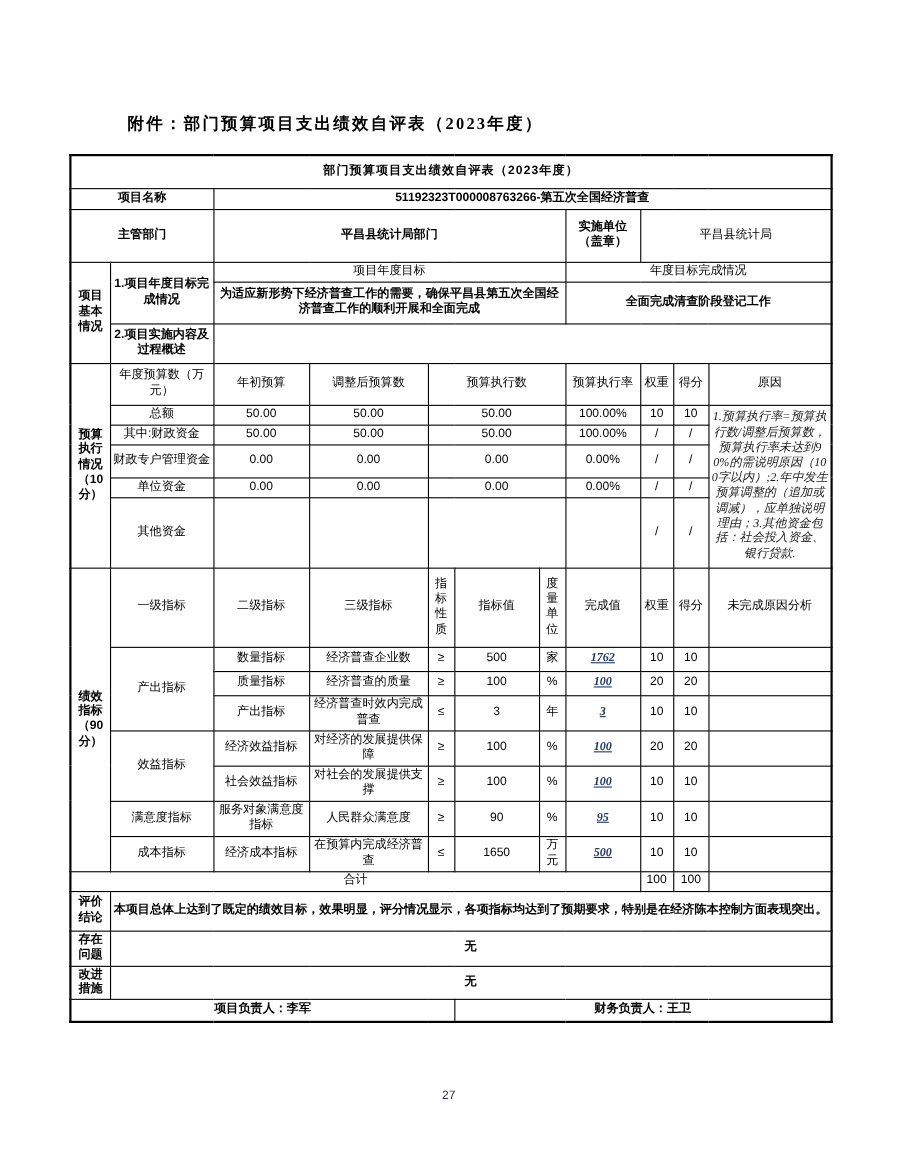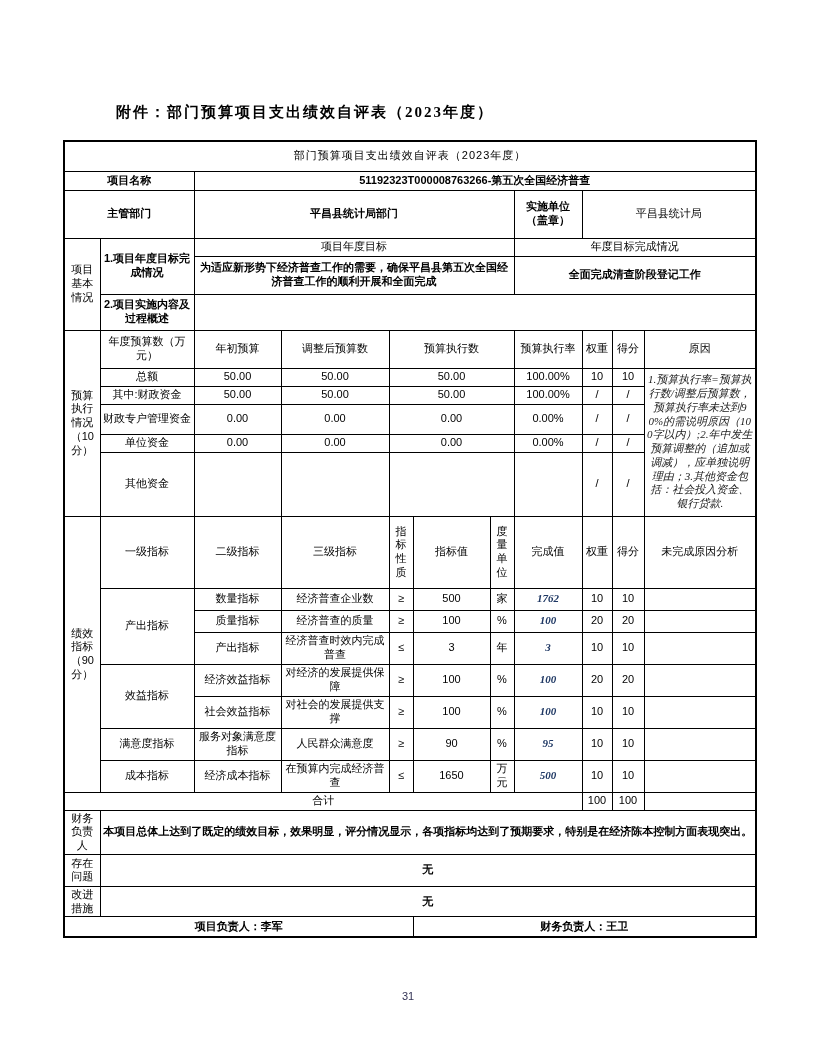--- a/index.html
+++ b/index.html
@@ -13,31 +13,31 @@
   }
   table.main{
     position:absolute;left:63px;top:140px;border-collapse:collapse;table-layout:fixed;
     width:692px;
   }
   table.main td{
     border:1px solid #000;font-size:11px;text-align:center;vertical-align:middle;
     padding:1px 2px;line-height:1.25;overflow:hidden;word-break:break-all;
   }
   table.main{border:2px solid #000;}
-  td.title{font-size:17px;font-weight:normal;letter-spacing:1px;}
+  td.title{font-size:17px;font-weight:bold;letter-spacing:1px;}
   td.l{text-align:left;padding-left:5px;font-weight:bold;}
-  td.vlab{padding:0 5px;line-height:1.35;}
+  td.vlab{padding:0 5px;line-height:1.35;font-weight:bold;}
   td.note{
     font-size:9.5px;font-style:italic;text-align:left;vertical-align:middle;
     line-height:1.55;padding:3px 4px;color:#1a1a1a;
     font-family:"Liberation Serif","DejaVu Serif",serif;
   }
   td.val{
     font-style:italic;font-weight:bold;color:#1F3864;
-    font-family:"Liberation Serif","DejaVu Serif",serif;font-size:11px;
+    font-family:"Liberation Serif","DejaVu Serif",serif;font-size:11px;text-decoration:underline;
   }
   td.sym{font-size:12px;}
   td.vert{padding:0 2px;line-height:1.3;}
   .page-number{
     position:absolute;left:0;top:990px;width:100%;text-align:center;
     font-size:11px;color:#333355;
   }
 </style>
 </head>
 <body>
@@ -247,34 +247,34 @@
   </tr>
 
   <tr style="height:18px">
     <td colspan="8">合计</td>
     <td>100</td>
     <td>100</td>
     <td></td>
   </tr>
 
   <tr style="height:36px">
-    <td class="vlab">财务负责人</td>
+    <td class="vlab">评价结论</td>
     <td colspan="10" class="l">本项目总体上达到了既定的绩效目标，效果明显，评分情况显示，各项指标均达到了预期要求，特别是在经济陈本控制方面表现突出。</td>
   </tr>
 
   <tr style="height:32px">
     <td class="vlab">存在问题</td>
     <td colspan="10" class="l">无</td>
   </tr>
 
   <tr style="height:28px">
     <td class="vlab">改进措施</td>
     <td colspan="10" class="l">无</td>
   </tr>
 
   <tr style="height:20px">
     <td colspan="5" class="l">项目负责人：李军</td>
     <td colspan="6" class="l">财务负责人：王卫</td>
   </tr>
 </tbody>
   </table>
 
-<div class="page-number">31</div>
+<div class="page-number">27</div>
 
 </body></html>

